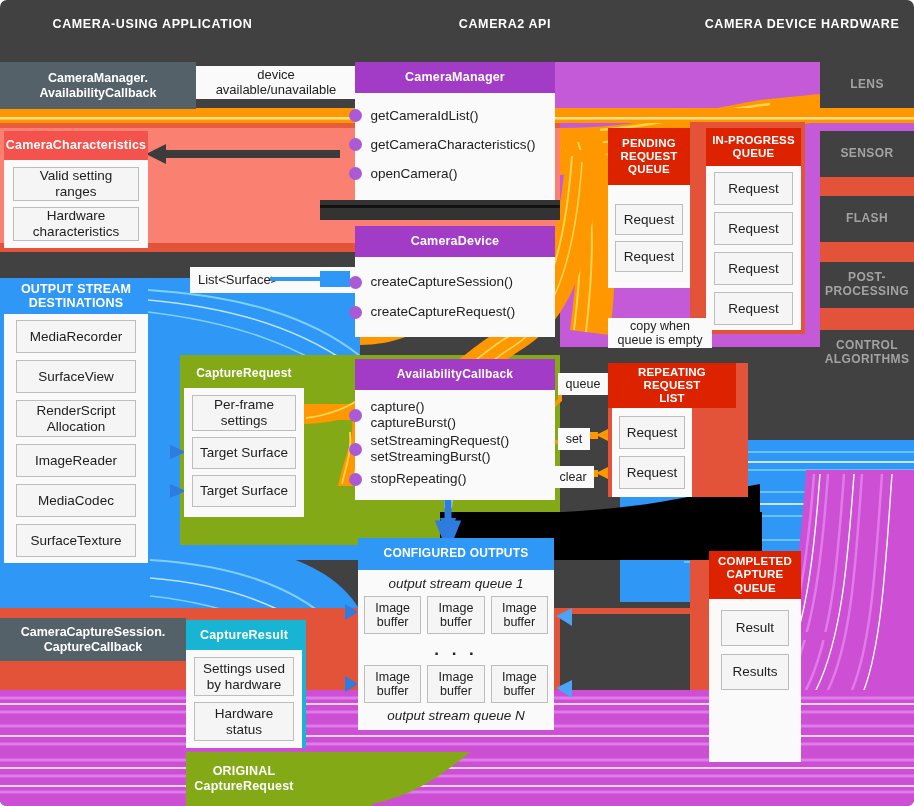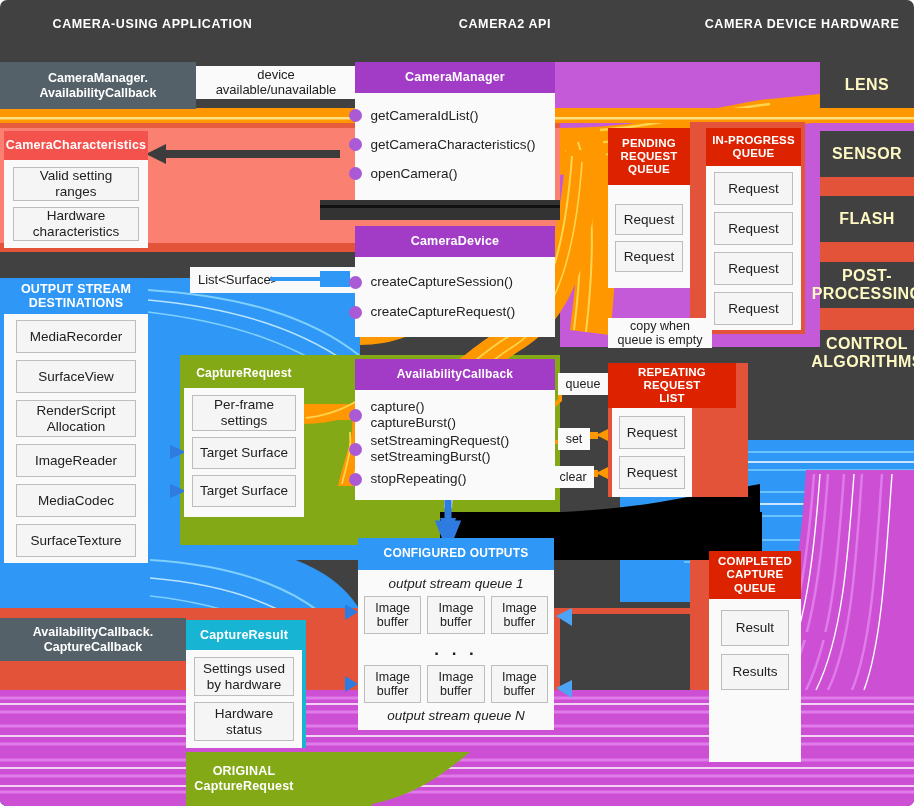--- a/index.html
+++ b/index.html
@@ -28,21 +28,21 @@
   .mrow{display:flex;align-items:center;color:#212121;font-size:13.5px;line-height:1.18;}
   .dot{width:13px;height:13px;border-radius:50%;background:#ab5ad6;flex:0 0 13px;
        margin-left:-6.5px;margin-right:9px;}
   .mtxt{white-space:pre;}
 
   
   .cbk{background:#546169;color:#fff;font-size:12.5px;font-weight:bold;
        display:flex;align-items:center;line-height:1.2;padding-left:10px;}
 
   
-  .hw{background:#414141;color:#fef9c3;font-size:16px;font-weight:bold;letter-spacing:.4px;
+  .hw{background:#414141;color:#a3a3a3;font-size:12px;font-weight:bold;letter-spacing:.4px;
       display:flex;align-items:center;justify-content:center;text-align:center;line-height:1.15;}
 
   
   .chip{background:#fafafa;color:#212121;font-size:13px;display:flex;align-items:center;
         justify-content:center;text-align:center;line-height:1.15;white-space:pre;}
   .chip.sm{font-size:12.5px;}
   .qlabel{font-size:13.5px;font-style:italic;color:#212121;text-align:center;}
 
   svg.ov{position:absolute;left:0;top:0;width:914px;height:806px;pointer-events:none;}
 </style>
@@ -431,21 +431,21 @@
   <div class="abs" style="left:709px;top:551px;width:92px;height:211px;background:#fafafa;">
     <div class="panel-title" style="height:48px;background:#dd2200;white-space:pre-line;font-size:11.5px;">COMPLETED
 CAPTURE
 QUEUE</div>
     <div style="padding:11px 12px;">
       <div class="subbox" style="height:34px;margin-bottom:8px;">Result</div>
       <div class="subbox" style="height:34px;">Results</div>
     </div>
   </div>
 
-  <div class="abs cbk" style="left:0px;top:618px;width:186px;height:43px;white-space:pre-line;justify-content:center;text-align:center;padding-left:0;">AvailabilityCallback.
+  <div class="abs cbk" style="left:0px;top:618px;width:186px;height:43px;white-space:pre-line;justify-content:center;text-align:center;padding-left:0;">CameraCaptureSession.
 CaptureCallback</div>
 
   <div class="abs" style="left:186px;top:620px;width:116px;height:128px;background:#fafafa;">
     <div class="panel-title" style="height:30px;background:#18b4d4;font-size:12.5px;">CaptureResult</div>
     <div style="padding:7px 8px;">
       <div class="subbox" style="height:37px;white-space:pre-line;margin-bottom:6px;">Settings used
 by hardware</div>
       <div class="subbox" style="height:37px;white-space:pre-line;">Hardware
 status</div>
     </div>

